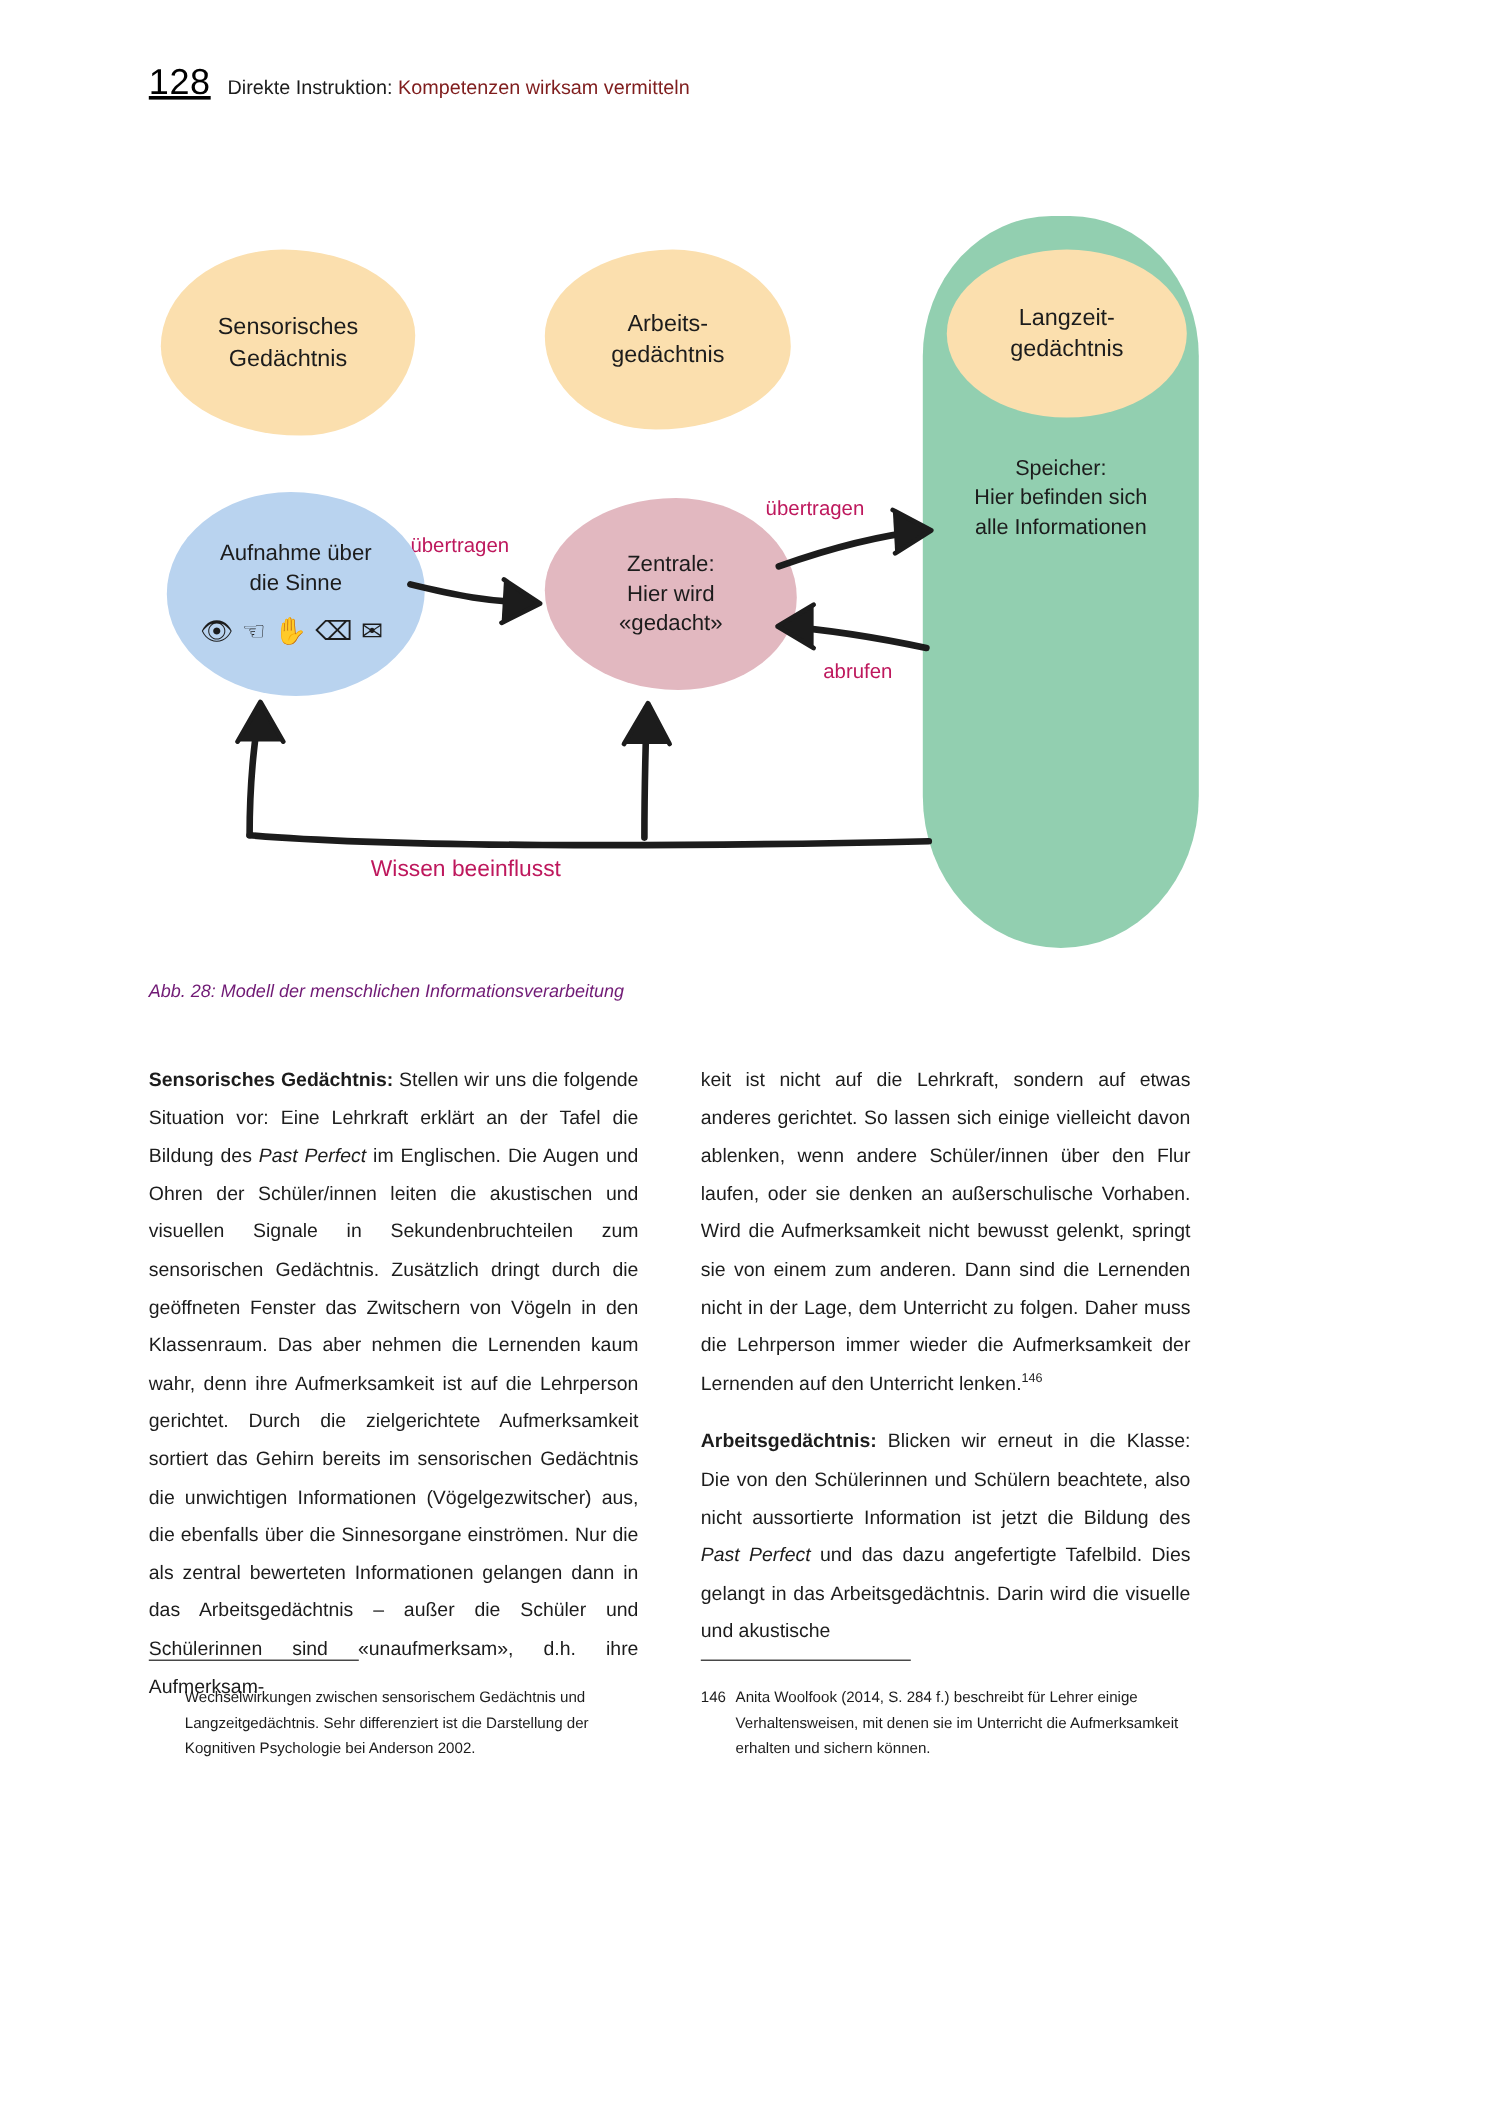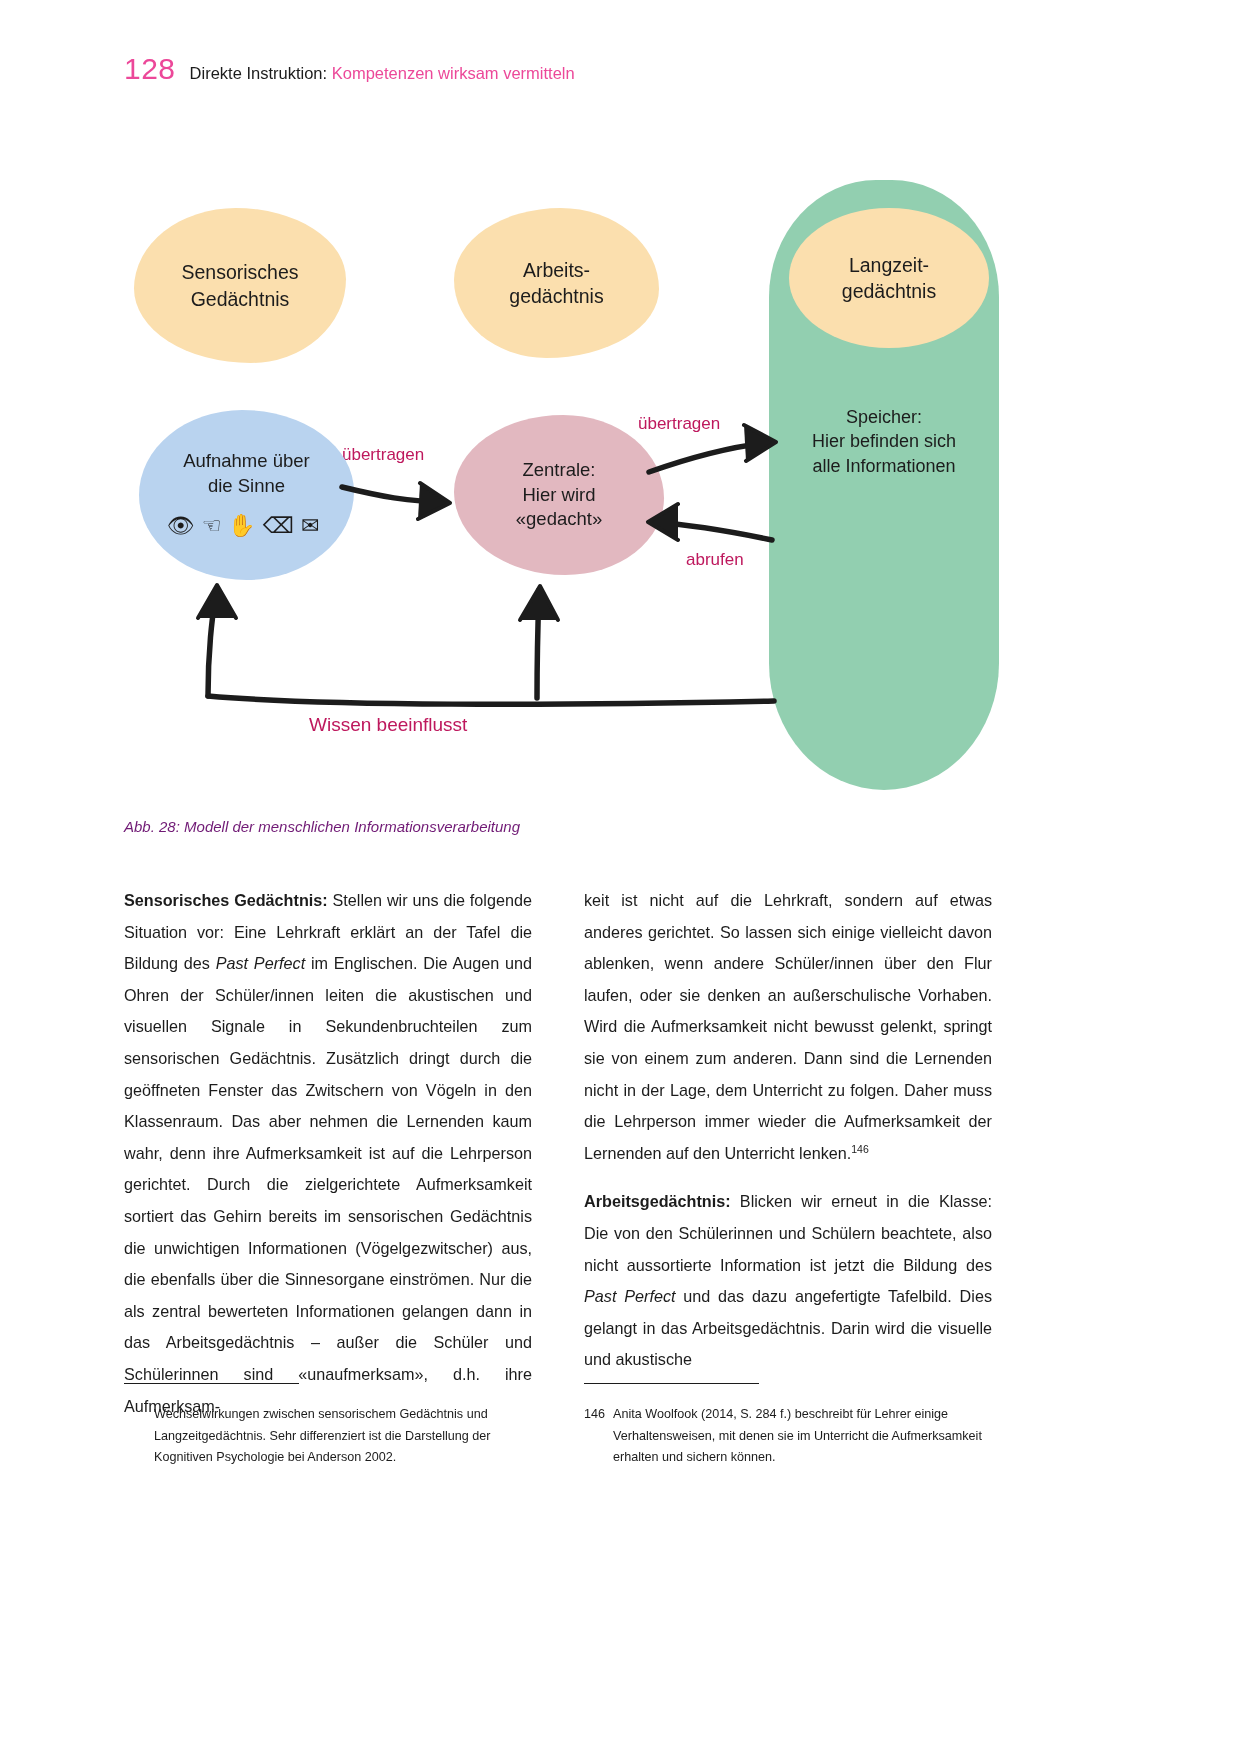--- a/index.html
+++ b/index.html
@@ -18,28 +18,29 @@
   .page-header {
     position: absolute;
     left: 124px;
     top: 52px;
     display: flex;
     align-items: baseline;
     gap: 14px;
   }
   .page-number {
     font-size: 30px;
-    color: #ec4899;
+    color: #000000;
     letter-spacing: 0.5px;
+    text-decoration: underline;
   }
   .header-title {
     font-size: 16.5px;
     color: #1c1c1c;
   }
-  .header-title .accent { color: #ec4899; }
+  .header-title .accent { color: #7f1d1d; }
 
   
   .figure {
     position: absolute;
     left: 124px;
     top: 150px;
     width: 990px;
     height: 660px;
   }
 
@@ -77,21 +78,21 @@
   
   .blob-longterm-body {
     left: 645px; top: 30px; width: 230px; height: 610px;
     background: #92cfb0;
     border-radius: 110px 110px 118px 118px / 120px 120px 130px 130px;
     font-size: 18px;
     z-index: 2;
     padding-top: 110px;
     justify-content: flex-start;
   }
-  .blob-longterm-body .txt { margin-top: 115px; }
+  .blob-longterm-body .txt { margin-top: 88px; }
 
   
   .blob-sensory-body {
     left: 15px; top: 260px; width: 215px; height: 170px;
     background: #b9d3ef;
     border-radius: 48% 52% 50% 50% / 50% 48% 52% 50%;
     font-size: 18.5px;
     z-index: 2;
   }
   .sense-icons {

